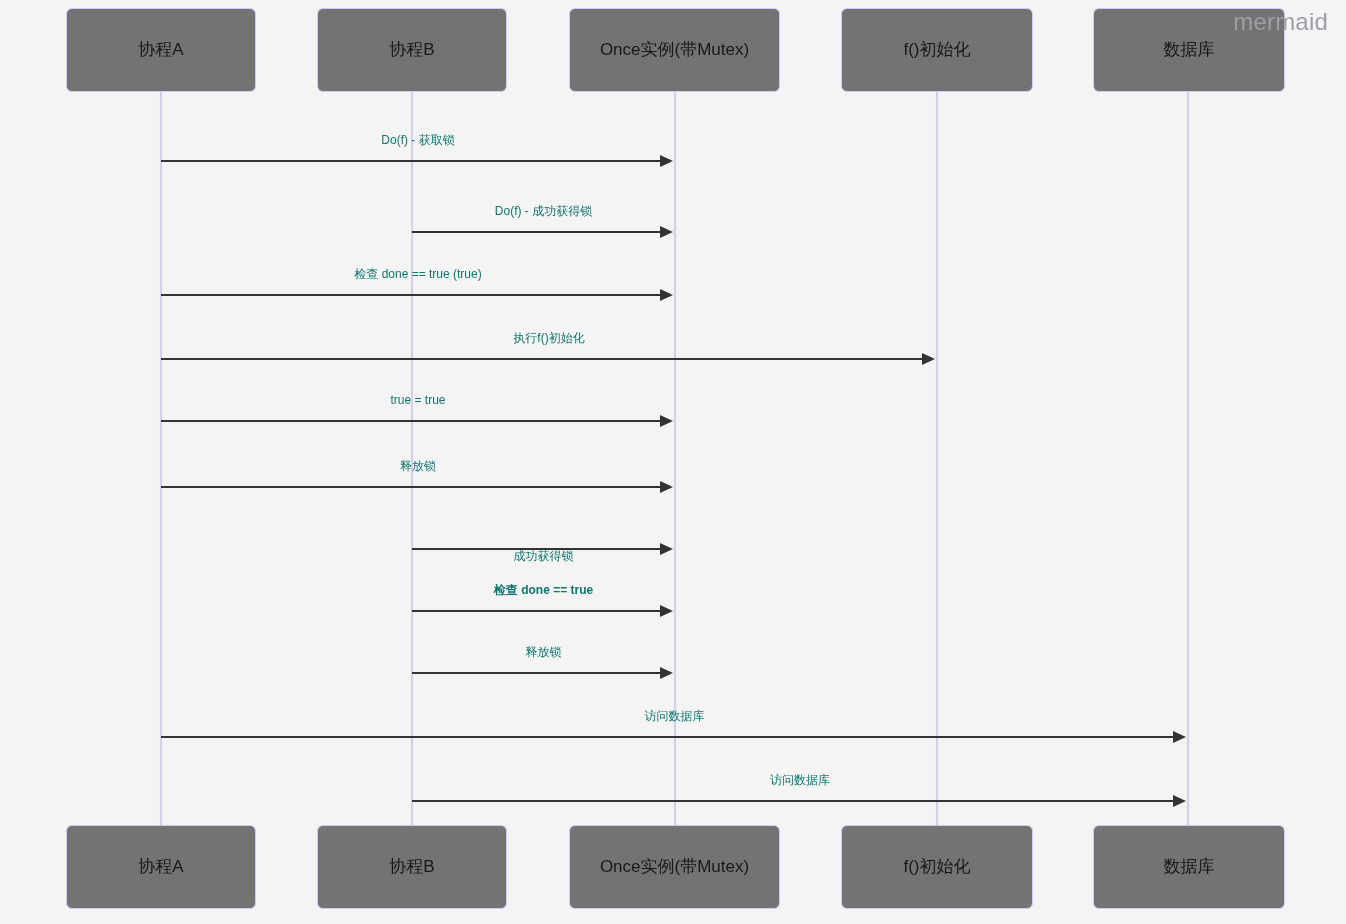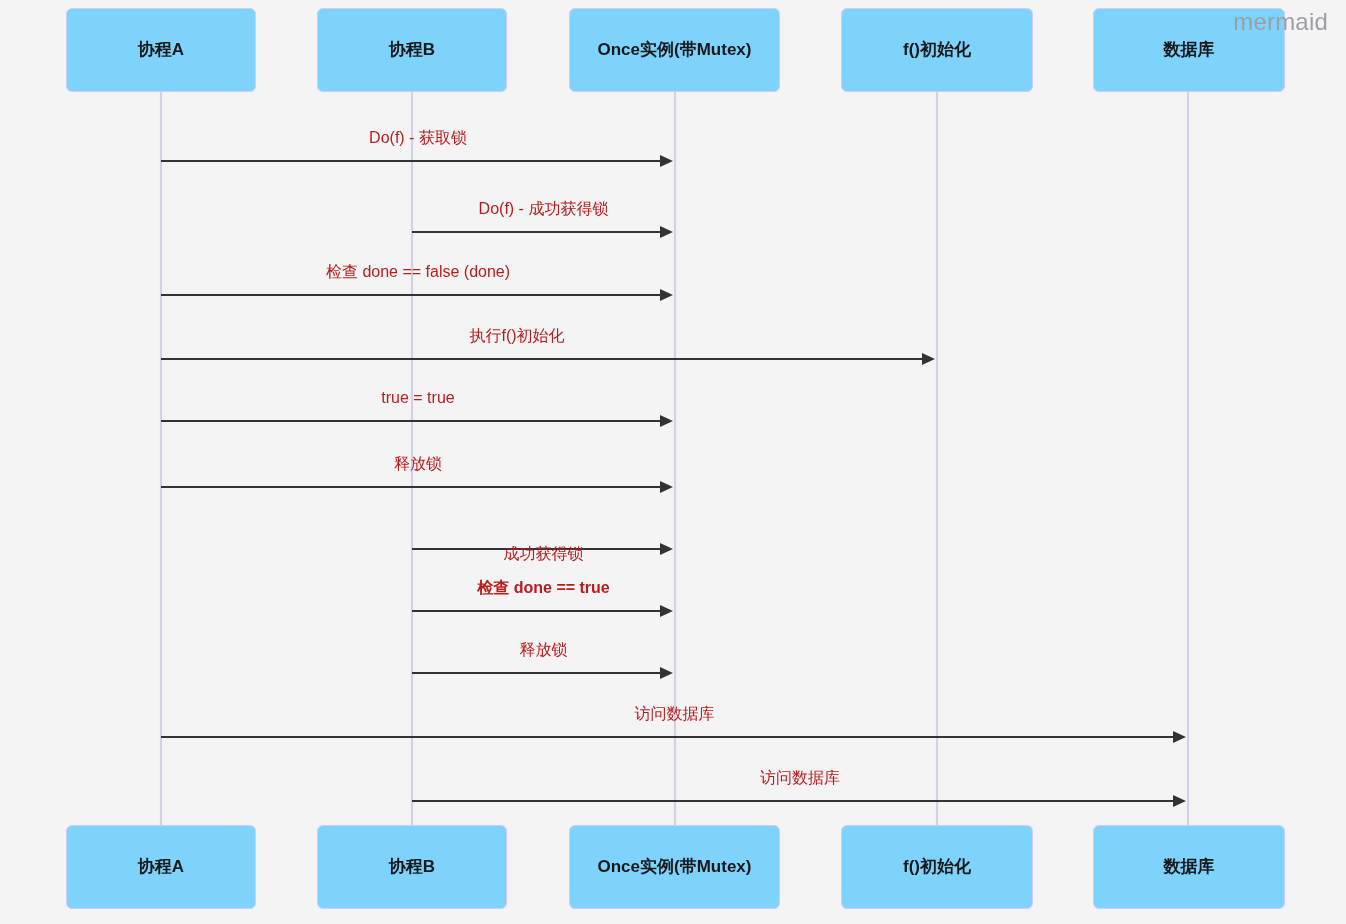--- a/index.html
+++ b/index.html
@@ -36,49 +36,48 @@
     height: 924px;
     overflow: visible;
   }
   .lifeline {
     stroke: #d5cfe8;
     stroke-width: 2.2;
   }
   .actor-box {
     position: absolute;
     box-sizing: border-box;
-    background: #7dd3fc;
+    background: #737373;
     border: 1.4px solid #ccccff;
     border-radius: 6px;
     display: flex;
     align-items: center;
     justify-content: center;
     z-index: 3;
-    font-weight: bold;
   }
   .actor-label {
     font-size: 17px;
     color: #18181b;
     line-height: 1.2;
     text-align: center;
     white-space: nowrap;
   }
   .msg-line {
     stroke: #333333;
     stroke-width: 2;
     fill: none;
   }
   .msg-head {
     fill: #333333;
     stroke: none;
   }
   .msg-label {
     position: absolute;
-    font-size: 16px;
-    color: #b91c1c;
+    font-size: 12px;
+    color: #0f766e;
     white-space: nowrap;
     transform: translate(-50%, -100%);
     z-index: 4;
     line-height: 1.2;
   }
 </style>
 </head>
 <body>
 
 <div id="diagram">
@@ -147,22 +146,22 @@
       <div class="actor-box" style="left: 1093px; top: 8px; width: 192px; height: 84px;">
         <span class="actor-label">数据库</span>
       </div>
       <div class="actor-box" style="left: 1093px; top: 825px; width: 192px; height: 84px;">
         <span class="actor-label">数据库</span>
       </div>
     </div>
   <div id="labels">
       <div class="msg-label" style="left: 418px; top: 147px;">Do(f) - 获取锁</div>
       <div class="msg-label" style="left: 543.5px; top: 218px;">Do(f) - 成功获得锁</div>
-      <div class="msg-label" style="left: 418px; top: 281px;">检查 done == false (done)</div>
-      <div class="msg-label" style="left: 517px; top: 345px;">执行f()初始化</div>
+      <div class="msg-label" style="left: 418px; top: 281px;">检查 done == true (true)</div>
+      <div class="msg-label" style="left: 549px; top: 345px;">执行f()初始化</div>
       <div class="msg-label" style="left: 418px; top: 407px;">true = true</div>
       <div class="msg-label" style="left: 418px; top: 473px;">释放锁</div>
       <div class="msg-label" style="left: 543.5px; top: 535px; margin-top: 28px;">成功获得锁</div>
       <div class="msg-label" style="left: 543.5px; top: 597px; font-weight: bold;">检查 done == true</div>
       <div class="msg-label" style="left: 543.5px; top: 659px;">释放锁</div>
       <div class="msg-label" style="left: 674.5px; top: 723px;">访问数据库</div>
       <div class="msg-label" style="left: 800px; top: 787px;">访问数据库</div>
     </div>
 
 </div>

